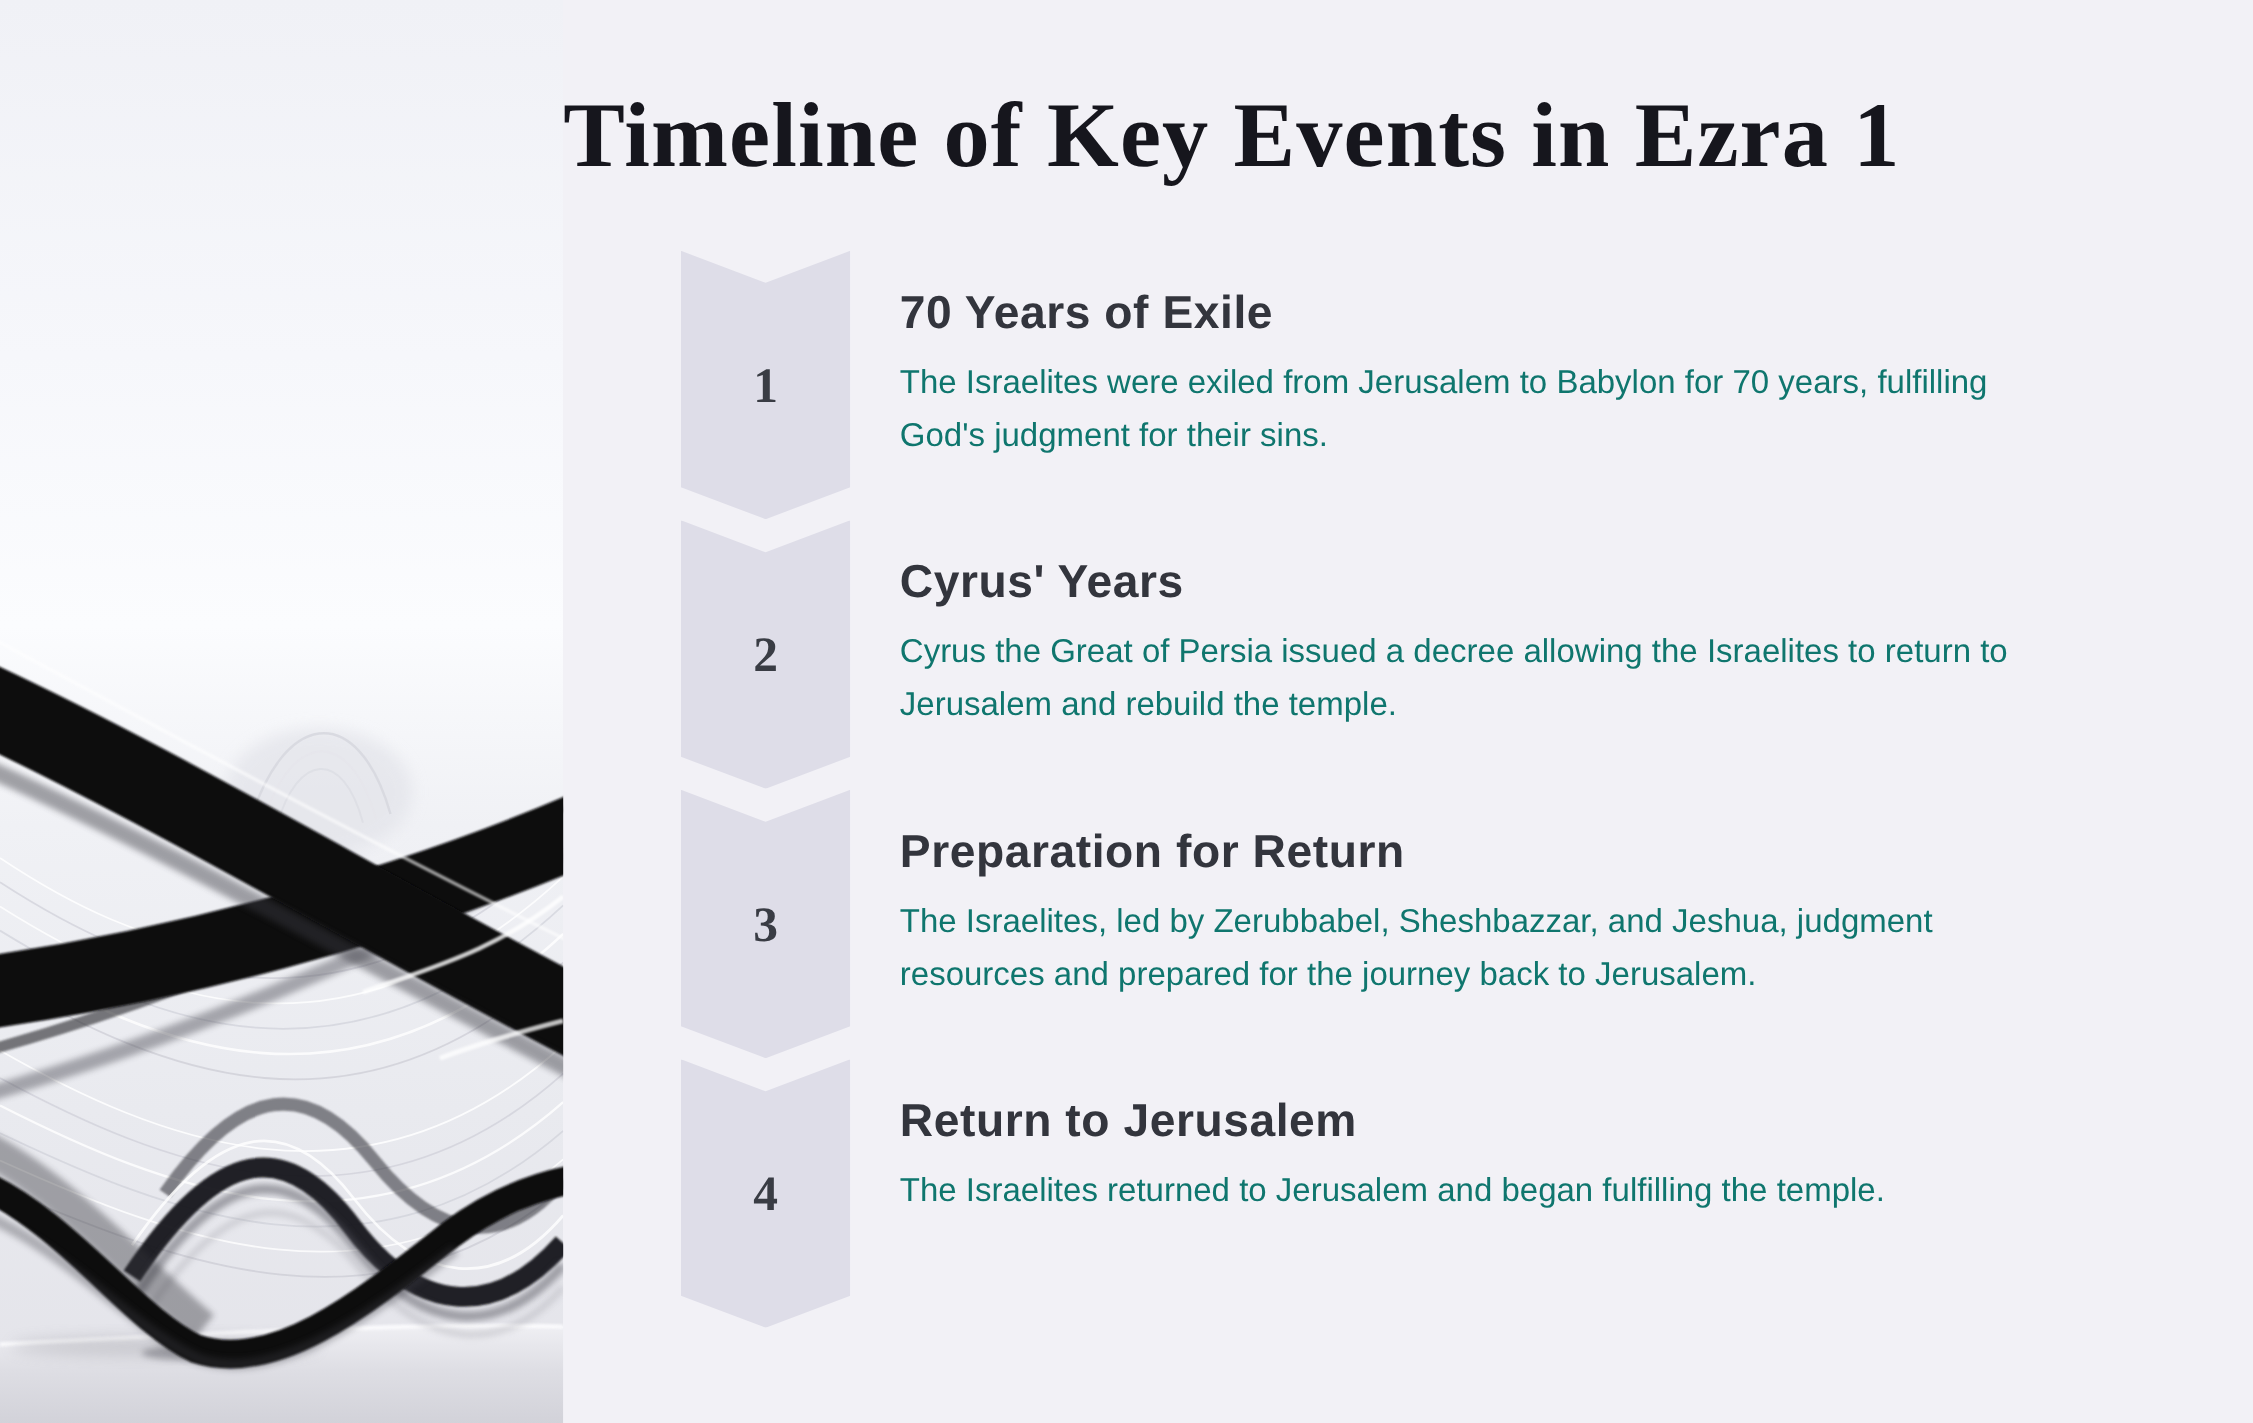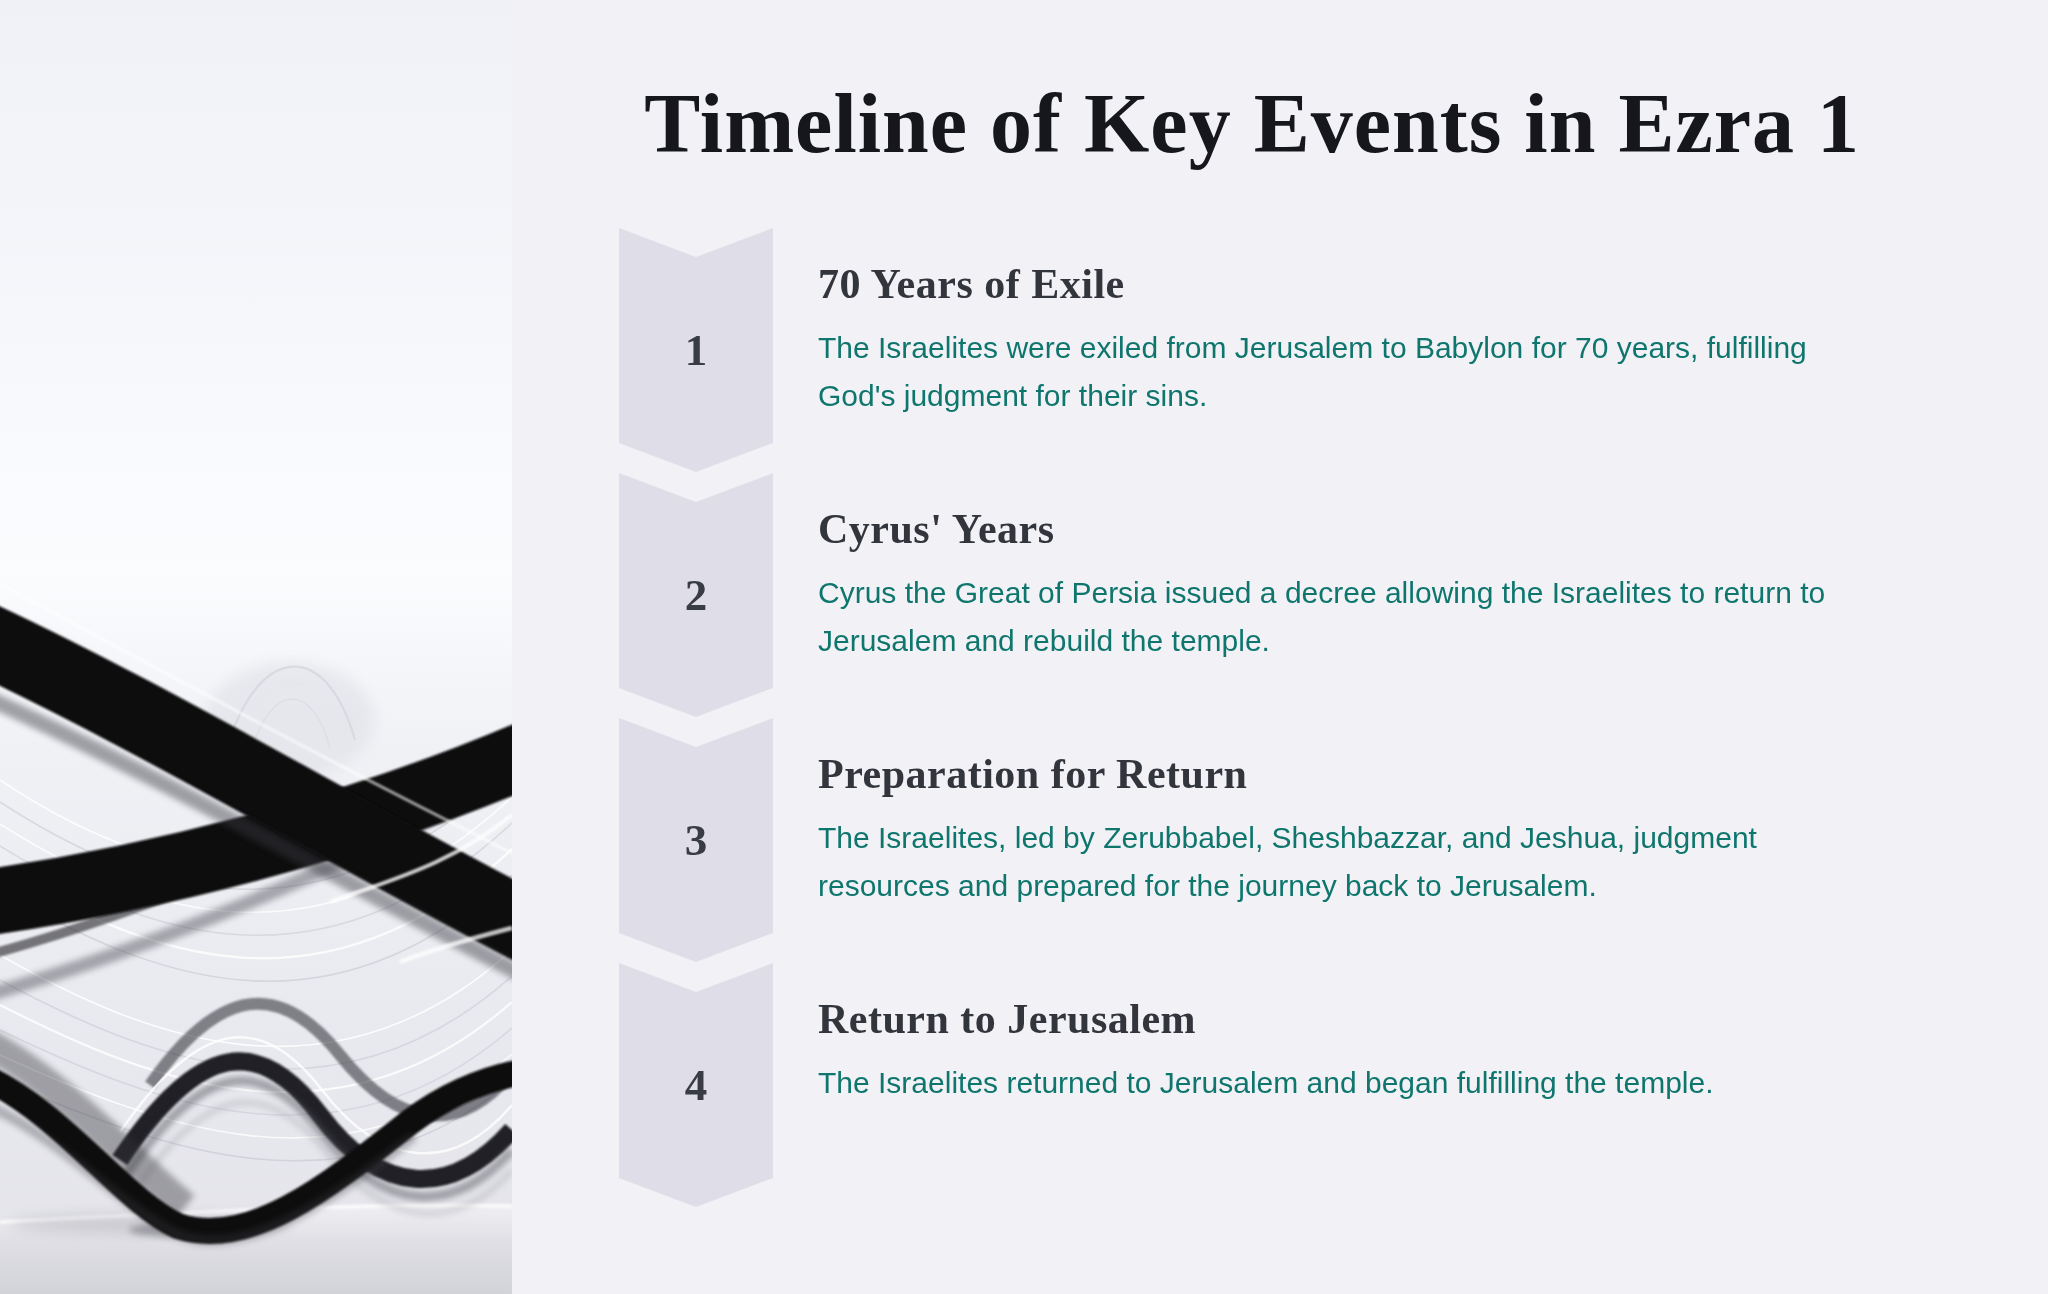--- a/index.html
+++ b/index.html
@@ -19,21 +19,21 @@
     width: 512px; height: 1294px;
   }
   .wave-panel svg { display: block; width: 512px; height: 1294px; }
 
   
   .page-title {
     position: absolute;
     left: 512px; top: 76px;
     width: 1348px;
     margin: 0;
-    text-align: right;
+    text-align: left;
     font-family: "Liberation Serif", "DejaVu Serif", serif;
     font-weight: 700;
     font-size: 84px;
     line-height: 1.15;
     letter-spacing: 1px;
     color: #16161d;
   }
 
   
   .timeline {
@@ -64,21 +64,21 @@
     font-size: 45px;
     color: #393c44;
   }
   .item-text {
     margin-left: 45px;
     padding-top: 34px;
     width: 1150px;
   }
   .item-title {
     margin: 0;
-    font-family: Liberation Serif, serif;
+    font-family: Liberation Sans, sans-serif;
     font-weight: 700;
     font-size: 42px;
     line-height: 44px;
     letter-spacing: 0.5px;
     color: #33353d;
   }
   .item-desc {
     margin: 18px 0 0 0;
     font-size: 30px;
     line-height: 47.5px;

